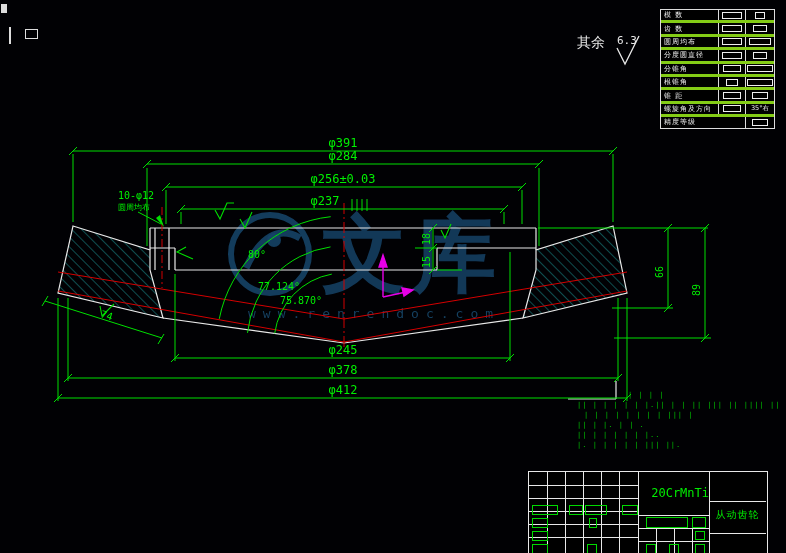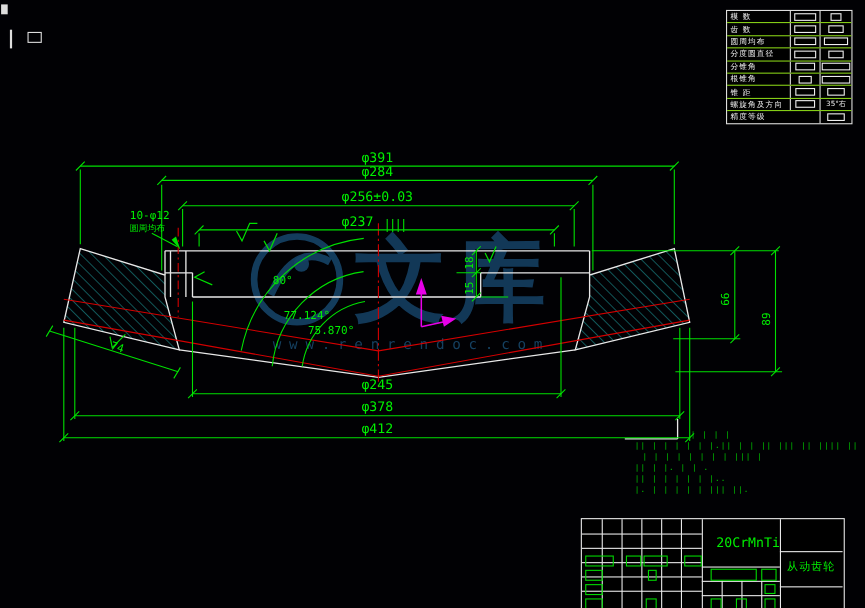--- a/index.html
+++ b/index.html
@@ -15,21 +15,21 @@
   #draw{position:absolute;left:0;top:0;z-index:2;}
   #draw text{font-family:"DejaVu Sans Mono",monospace;fill:#00f000;font-size:12px;}
   #draw text.sm{font-size:10px;}
   
   .surf{position:absolute;left:577px;top:34px;z-index:3;color:#e8e8e8;font-size:14px;
         display:flex;align-items:flex-start;gap:4px;}
   .surf .ra{font-family:"DejaVu Sans Mono",monospace;font-size:11px;position:relative;top:-2px;}
   
   .ptab{position:absolute;left:660px;top:9px;width:113px;z-index:3;border:1px solid #ddd;
         background:#000;}
-  .prow{display:flex;align-items:center;height:10.4px;border-bottom:1px solid #84cc16;}
+  .prow{display:flex;align-items:center;height:10.4px;border-bottom:3px solid #84cc16;}
   .prow:last-child{border-bottom:none;align-items:center;}
   .plab{width:54px;color:#eee;font-size:7px;letter-spacing:1px;padding-left:3px;
         white-space:nowrap;overflow:hidden;}
   .pc2{width:26px;border-left:1px solid #ddd;height:100%;display:flex;align-items:center;justify-content:center;}
   .pc3{flex:1;border-left:1px solid #ddd;height:100%;display:flex;align-items:center;justify-content:center;
        color:#eee;font-size:6.5px;}
   .pbox{border:1px solid #eee;height:5px;}
   
   .noterow{position:absolute;z-index:3;color:#00c800;font-size:7px;letter-spacing:1px;
            font-family:"DejaVu Sans Mono",monospace;white-space:pre;}
@@ -148,20 +148,29 @@
       <text x="100" y="317" class="sm" transform="rotate(17 100 317)">74</text>
       <text x="663" y="272" class="sm" transform="rotate(-90 663 272)" text-anchor="middle">66</text>
       <text x="700" y="290" class="sm" transform="rotate(-90 700 290)" text-anchor="middle">89</text>
       <text x="430" y="239" class="sm" transform="rotate(-90 430 239)" text-anchor="middle">18</text>
       <text x="430" y="262" class="sm" transform="rotate(-90 430 262)" text-anchor="middle">15</text>
       <text x="118" y="199" class="sm">10-φ12</text>
       <text x="118" y="210" class="sm" style="font-size:8px">圆周均布</text>
     </g>
   </svg>
 
+  <div class="surf">
+    <span>其余</span>
+    <span style="position:relative;width:40px;height:32px;display:inline-block;">
+      <span class="ra" style="position:absolute;left:8px;top:0;">6.3</span>
+      <svg width="40" height="32" style="position:absolute;left:0;top:0;">
+        <path d="M8,14 L16,30 L30,2" stroke="#e8e8e8" stroke-width="1.3" fill="none"></path>
+      </svg>
+    </span>
+  </div>
 
   <div class="ptab">
     <div class="prow">
       <span class="plab">模  数</span>
       <span class="pc2">
           <span class="pbox" style="width:18px"></span>
         </span>
       <span class="pc3">
           <span class="pbox" style="width:8px"></span>
         </span>

